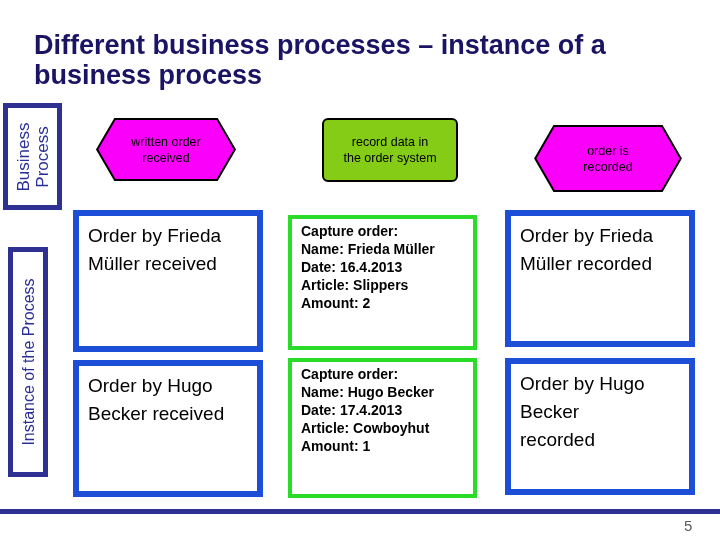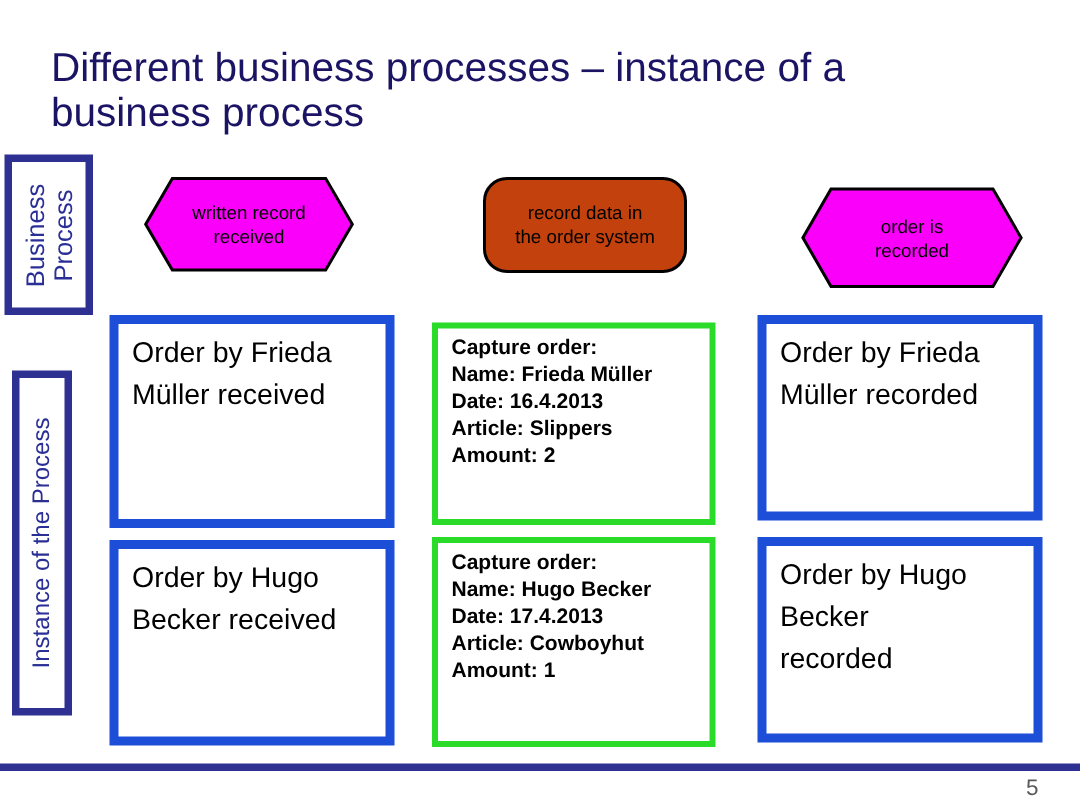--- a/index.html
+++ b/index.html
@@ -18,21 +18,21 @@
     overflow: hidden;
   }
   .abs { position: absolute; box-sizing: border-box; }
 
   .page-title {
     left: 34px;
     top: 30px;
     width: 660px;
     font-size: 27px;
     line-height: 30px;
-    font-weight: normal;
+    font-weight: bold;
     color: #1B1464;
     white-space: pre-line;
   }
 
   
   .side-box {
     border: 5px solid #2E3192;
     background: #ffffff;
   }
   .side-box-top  { left: 3px; top: 103px; width: 59px; height: 107px; }
@@ -59,21 +59,21 @@
     align-items: center;
     justify-content: center;
     text-align: center;
     white-space: pre-line;
     font-size: 12.5px;
     line-height: 16px;
     color: #000000;
   }
   .hex1 { left: 95px;  top: 117px; width: 142px; height: 65px; }
   .fn1  { left: 322px; top: 118px; width: 136px; height: 64px;
-          background: #c2410c; border: 2.5px solid #000000; border-radius: 16px; }
+          background: #84cc16; border: 2.5px solid #000000; border-radius: 6px; }
   .hex2 { left: 533px; top: 124px; width: 150px; height: 69px; }
 
   
   .inst-box {
     background: #ffffff;
     border: 6px solid #1d4ed8;
     padding: 6px 9px;
     font-size: 19px;
     line-height: 28px;
     color: #000000;
@@ -119,21 +119,21 @@
 Process</span>
   </div>
   <div class="abs side-box side-box-bottom">
     <span class="vlabel vlabel-bottom">Instance of the Process</span>
   </div>
 
   <div class="abs shape-wrap hex1">
     <svg class="hex-svg" viewBox="0 0 200 100" preserveAspectRatio="none">
       <polygon points="3,50 28,3 172,3 197,50 172,97 28,97" fill="#FA00FA" stroke="#000000" stroke-width="2" vector-effect="non-scaling-stroke"></polygon>
     </svg>
-    <div class="shape-label">written record
+    <div class="shape-label">written order
 received</div>
   </div>
 
   <div class="abs fn1">
     <div class="shape-label">record data in
 the order system</div>
   </div>
 
   <div class="abs shape-wrap hex2">
     <svg class="hex-svg" viewBox="0 0 200 100" preserveAspectRatio="none">

